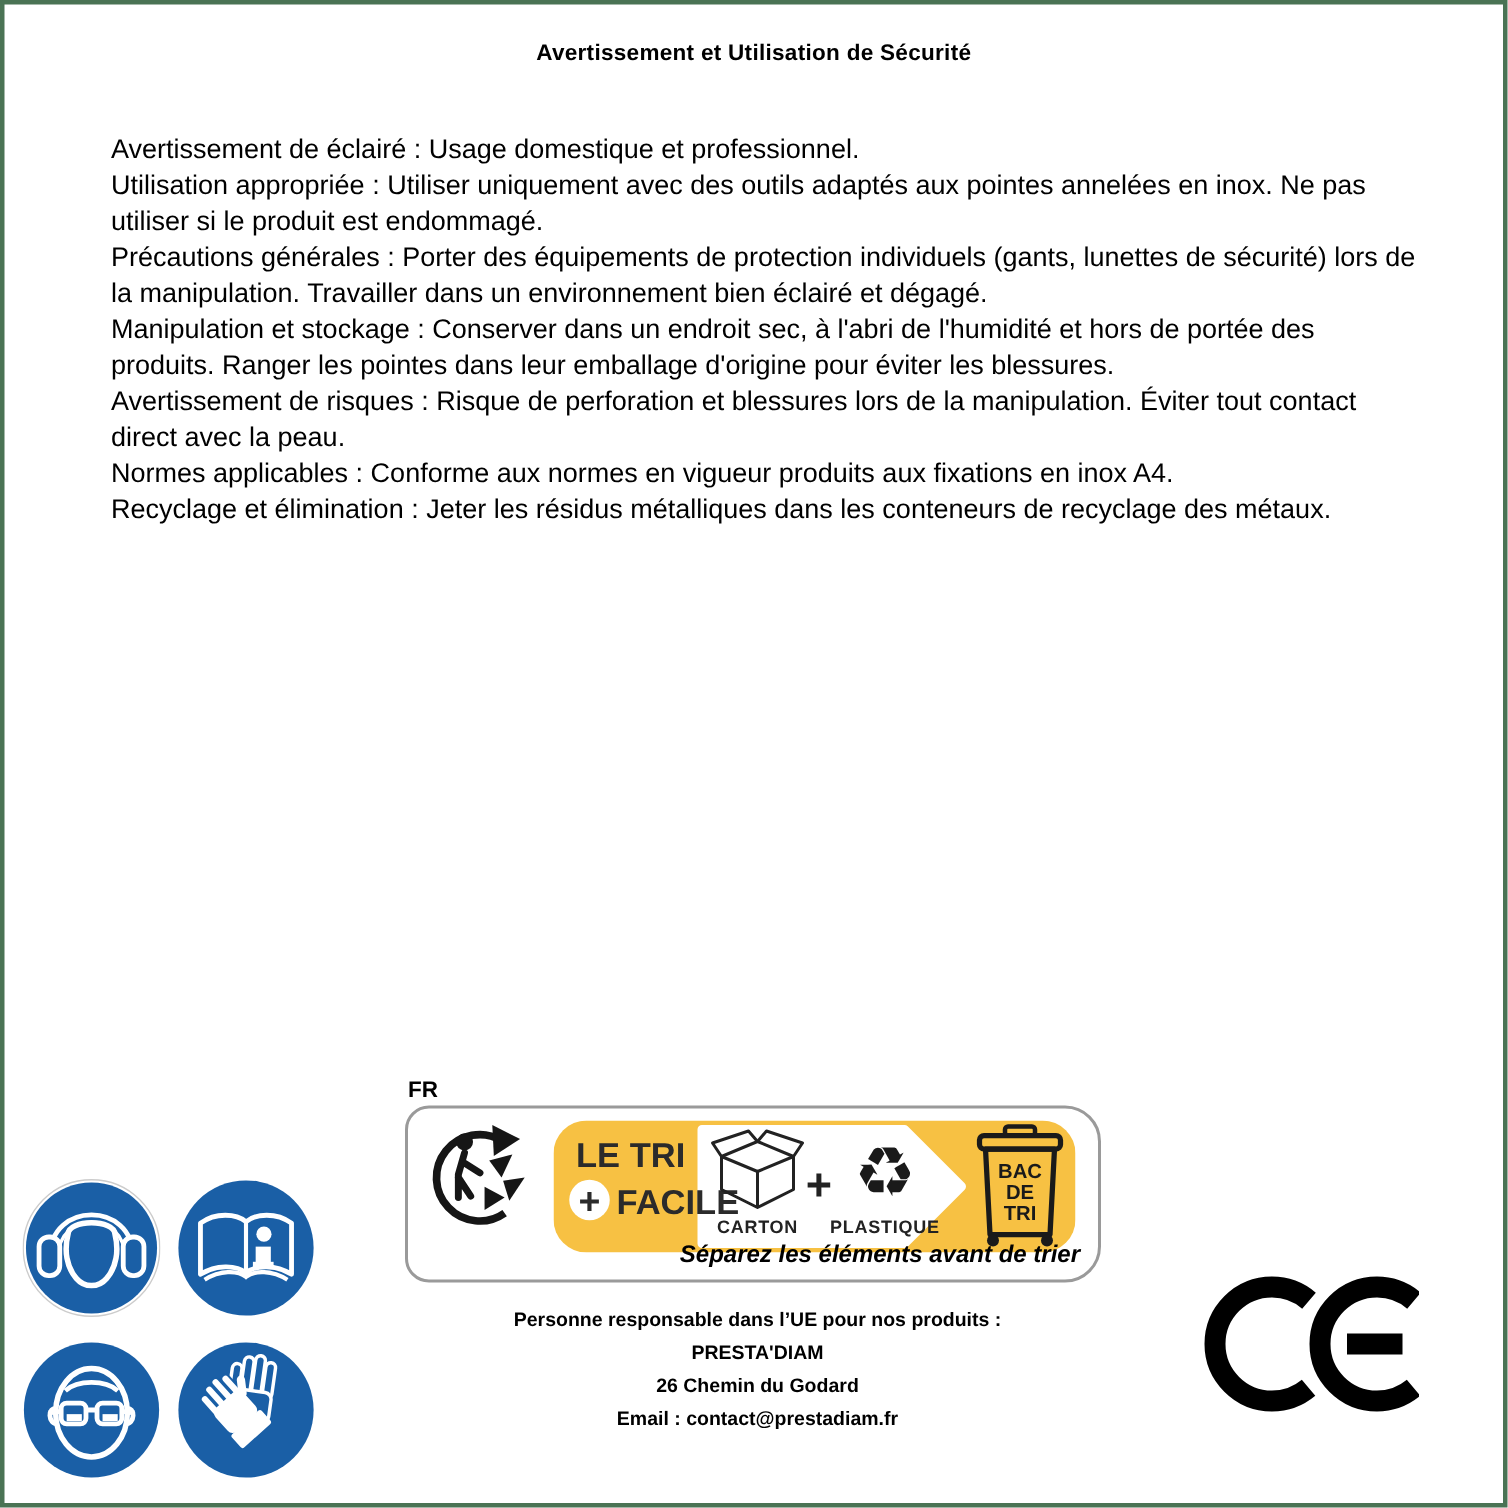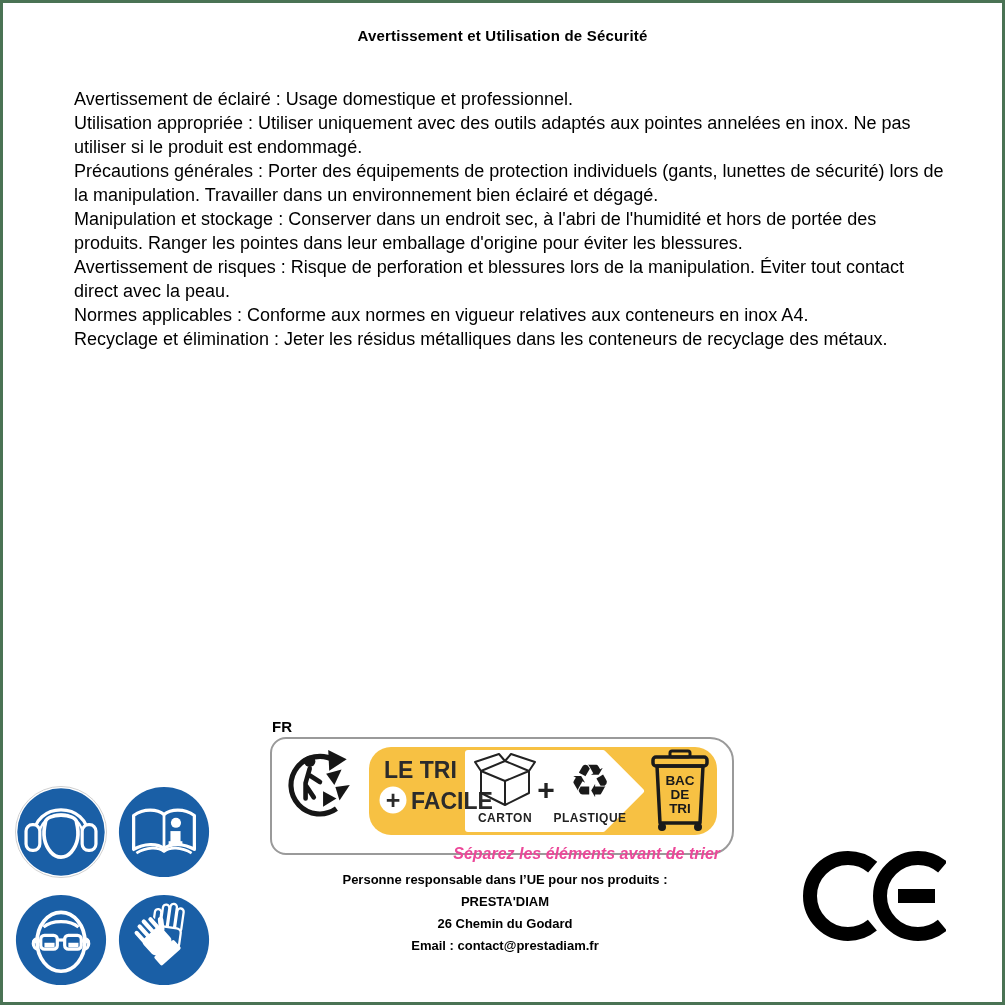--- a/index.html
+++ b/index.html
@@ -20,42 +20,42 @@
   .icon-grid{top:783px;left:12px;display:grid;
     grid-template-columns:92px 92px;grid-auto-rows:92px;
     column-gap:11px;row-gap:16px;}
   
   .tri-wrap{top:716px;left:267px;width:458px;}
   .tri-country{font-size:15px;font-weight:bold;margin:0 0 2px 2px;line-height:16px;}
   .tri-box{position:relative;width:464px;height:118px;background:#fff;
     border:2px solid #9a9a9a;border-radius:16px 24px 24px 16px;box-sizing:border-box;}
   .tri-triman{position:absolute;left:13px;top:9px;}
   .tri-band{position:absolute;left:97px;top:8px;}
-  .tri-tagline{position:absolute;right:12px;top:106px;font-size:16px;
-    font-weight:bold;font-style:italic;color:#ec4899;}
+  .tri-tagline{position:absolute;right:12px;top:89px;font-size:16px;
+    font-weight:bold;font-style:italic;color:#000000;}
   
   .address{top:866px;left:252px;width:500px;text-align:center;
     font-size:13px;line-height:22px;font-weight:bold;}
   .address div{white-space:nowrap;}
   
   .ce{top:843px;left:793px;}
   svg text{font-family:"Liberation Sans", sans-serif;}
 </style>
 </head>
 <body>
 
 <div class="abs doc-title">Avertissement et Utilisation de Sécurité</div>
 
 <div class="abs warnings">
   <p>Avertissement de éclairé : Usage domestique et professionnel.</p>
   <p>Utilisation appropriée : Utiliser uniquement avec des outils adaptés aux pointes annelées en inox. Ne pas utiliser si le produit est endommagé.</p>
   <p>Précautions générales : Porter des équipements de protection individuels (gants, lunettes de sécurité) lors de la manipulation. Travailler dans un environnement bien éclairé et dégagé.</p>
   <p>Manipulation et stockage : Conserver dans un endroit sec, à l'abri de l'humidité et hors de portée des produits. Ranger les pointes dans leur emballage d'origine pour éviter les blessures.</p>
   <p>Avertissement de risques : Risque de perforation et blessures lors de la manipulation. Éviter tout contact direct avec la peau.</p>
-  <p>Normes applicables : Conforme aux normes en vigueur relatives aux conteneurs en inox A4.</p>
+  <p>Normes applicables : Conforme aux normes en vigueur produits aux fixations en inox A4.</p>
   <p>Recyclage et élimination : Jeter les résidus métalliques dans les conteneurs de recyclage des métaux.</p>
 </div>
 
 <div class="abs icon-grid">
 
   <svg width="92" height="92" viewBox="0 0 100 100">
     <circle cx="50" cy="50" r="49.5" fill="none" stroke="#cccccc" stroke-width="1"></circle>
     <circle cx="50" cy="50" r="47.5" fill="#1a5fa6"></circle>
     <path d="M20,56 C20,16 80,16 80,56" stroke="#fff" stroke-width="3.5" fill="none"></path>
     <path d="M26,56 C26,23 74,23 74,56" stroke="#fff" stroke-width="2.5" fill="none"></path>

